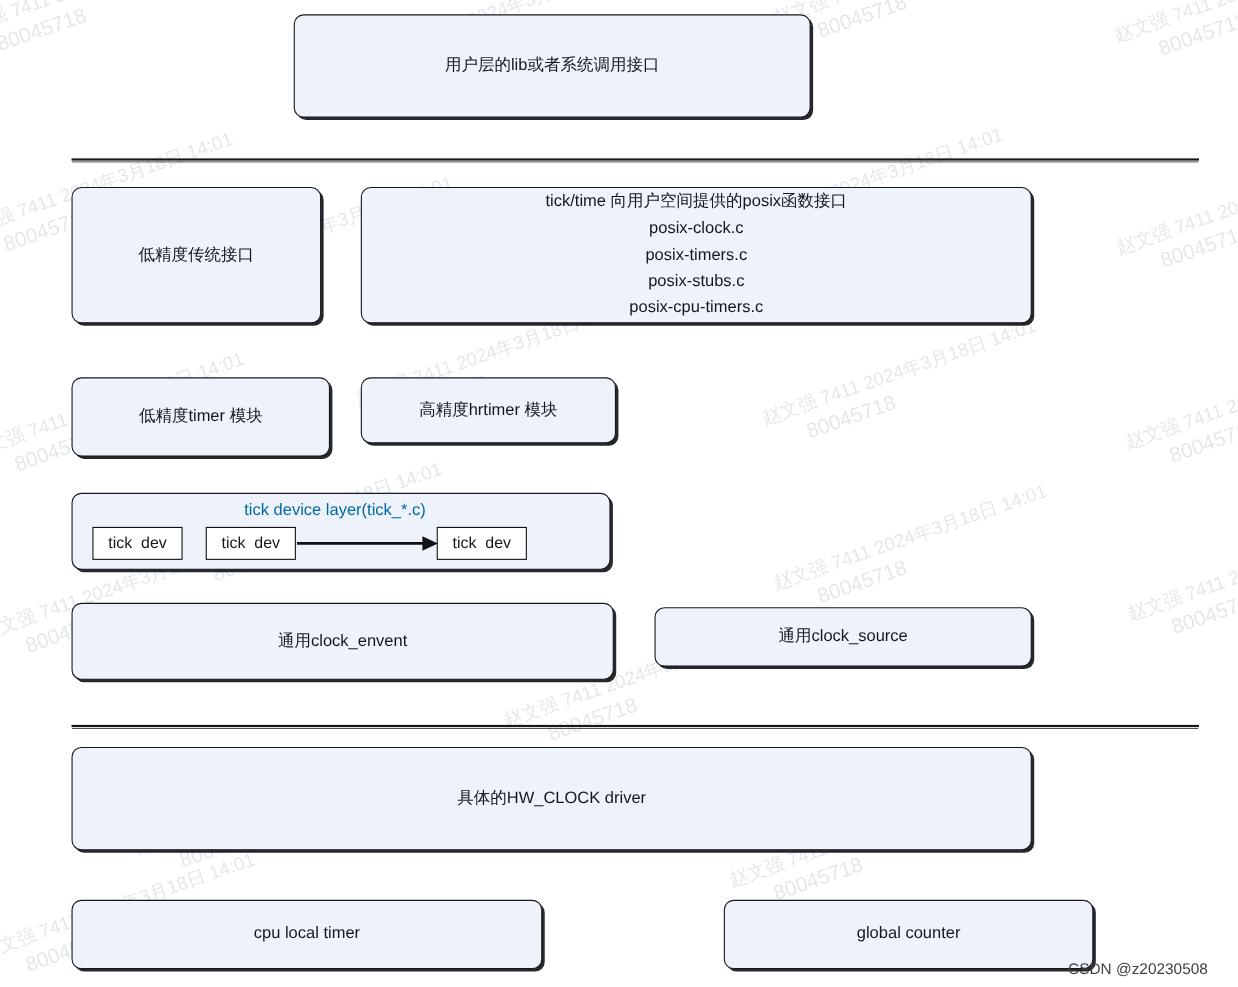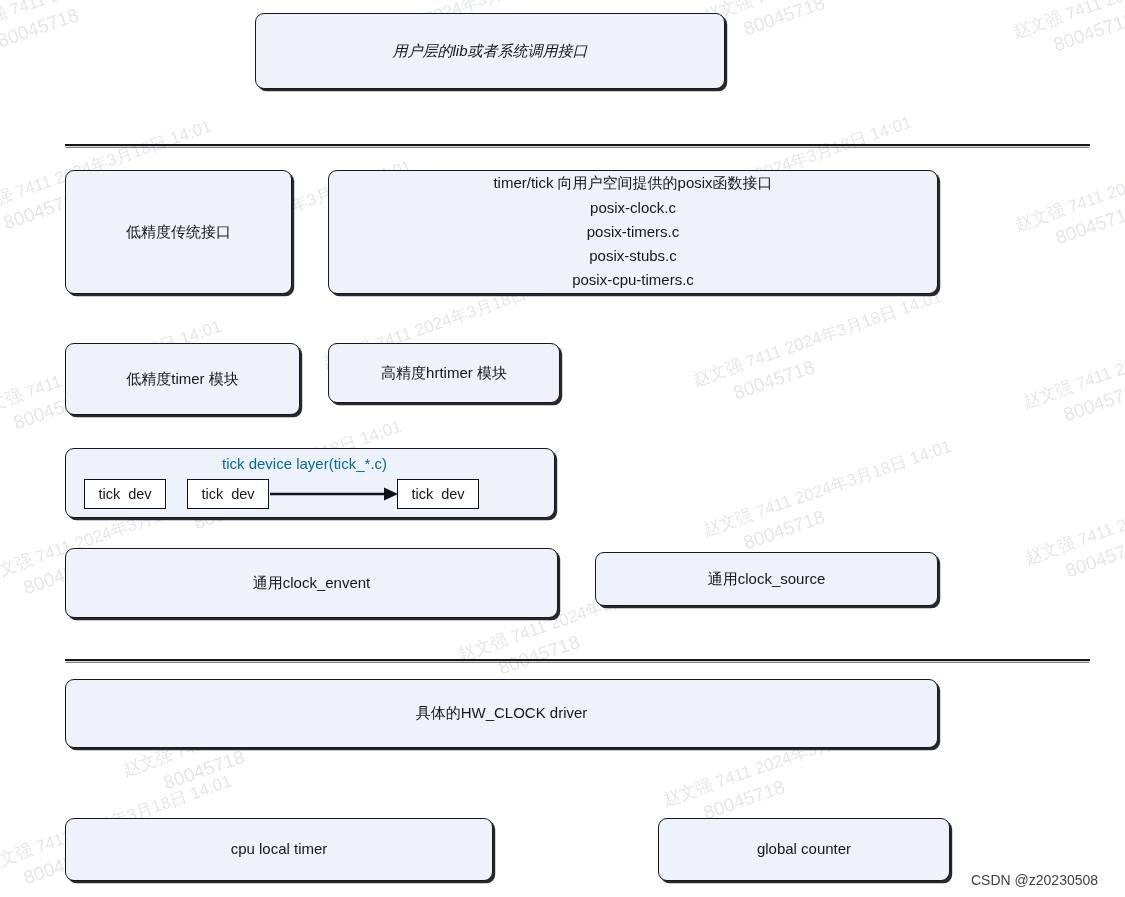--- a/index.html
+++ b/index.html
@@ -202,32 +202,32 @@
     <div class="wm" style="left:660px; top:790px;">
       <span>赵文强 7411 2024年3月18日 14:01</span>
       <span class="wm-sub">80045718</span>
     </div>
     <div class="wm" style="left:-20px; top:855px;">
       <span>赵文强 7411 2024年3月18日 14:01</span>
       <span class="wm-sub">80045718</span>
     </div>
   </div>
 
-  <div class="node" style="left:255px; top:13px; width:470px; height:76px;font-style:italic;">
+  <div class="node" style="left:267px; top:13px; width:470px; height:94px;">
     <span>用户层的lib或者系统调用接口</span>
   </div>
 
   <div class="divider" style="left:65px; top:144px; width:1025px;"></div>
 
   <div class="node" style="left:65px; top:170px; width:227px; height:124px;">
     <span>低精度传统接口</span>
   </div>
 
   <div class="node" style="left:328px; top:170px; width:610px; height:124px; align-items:center;">
-    <span class="multiline">timer/tick 向用户空间提供的posix函数接口
+    <span class="multiline">tick/time 向用户空间提供的posix函数接口
 posix-clock.c
 posix-timers.c
 posix-stubs.c
 posix-cpu-timers.c</span>
   </div>
 
   <div class="node" style="left:65px; top:343px; width:235px; height:72px;">
     <span>低精度timer 模块</span>
   </div>
 
@@ -260,27 +260,27 @@
   <div class="node" style="left:65px; top:548px; width:493px; height:70px;">
     <span>通用clock_envent</span>
   </div>
 
   <div class="node" style="left:595px; top:552px; width:343px; height:54px;">
     <span>通用clock_source</span>
   </div>
 
   <div class="divider" style="left:65px; top:659px; width:1025px;"></div>
 
-  <div class="node" style="left:65px; top:679px; width:873px; height:69px;">
+  <div class="node" style="left:65px; top:679px; width:873px; height:94px;">
     <span>具体的HW_CLOCK driver</span>
   </div>
 
   <div class="node" style="left:65px; top:818px; width:428px; height:63px;">
     <span>cpu local timer</span>
   </div>
 
-  <div class="node" style="left:658px; top:818px; width:292px; height:63px;">
+  <div class="node" style="left:658px; top:818px; width:336px; height:63px;">
     <span>global counter</span>
   </div>
 
   <div class="credit" style="left:971px; top:872px;">CSDN @z20230508</div>
 
 </div>
 
 </body></html>

